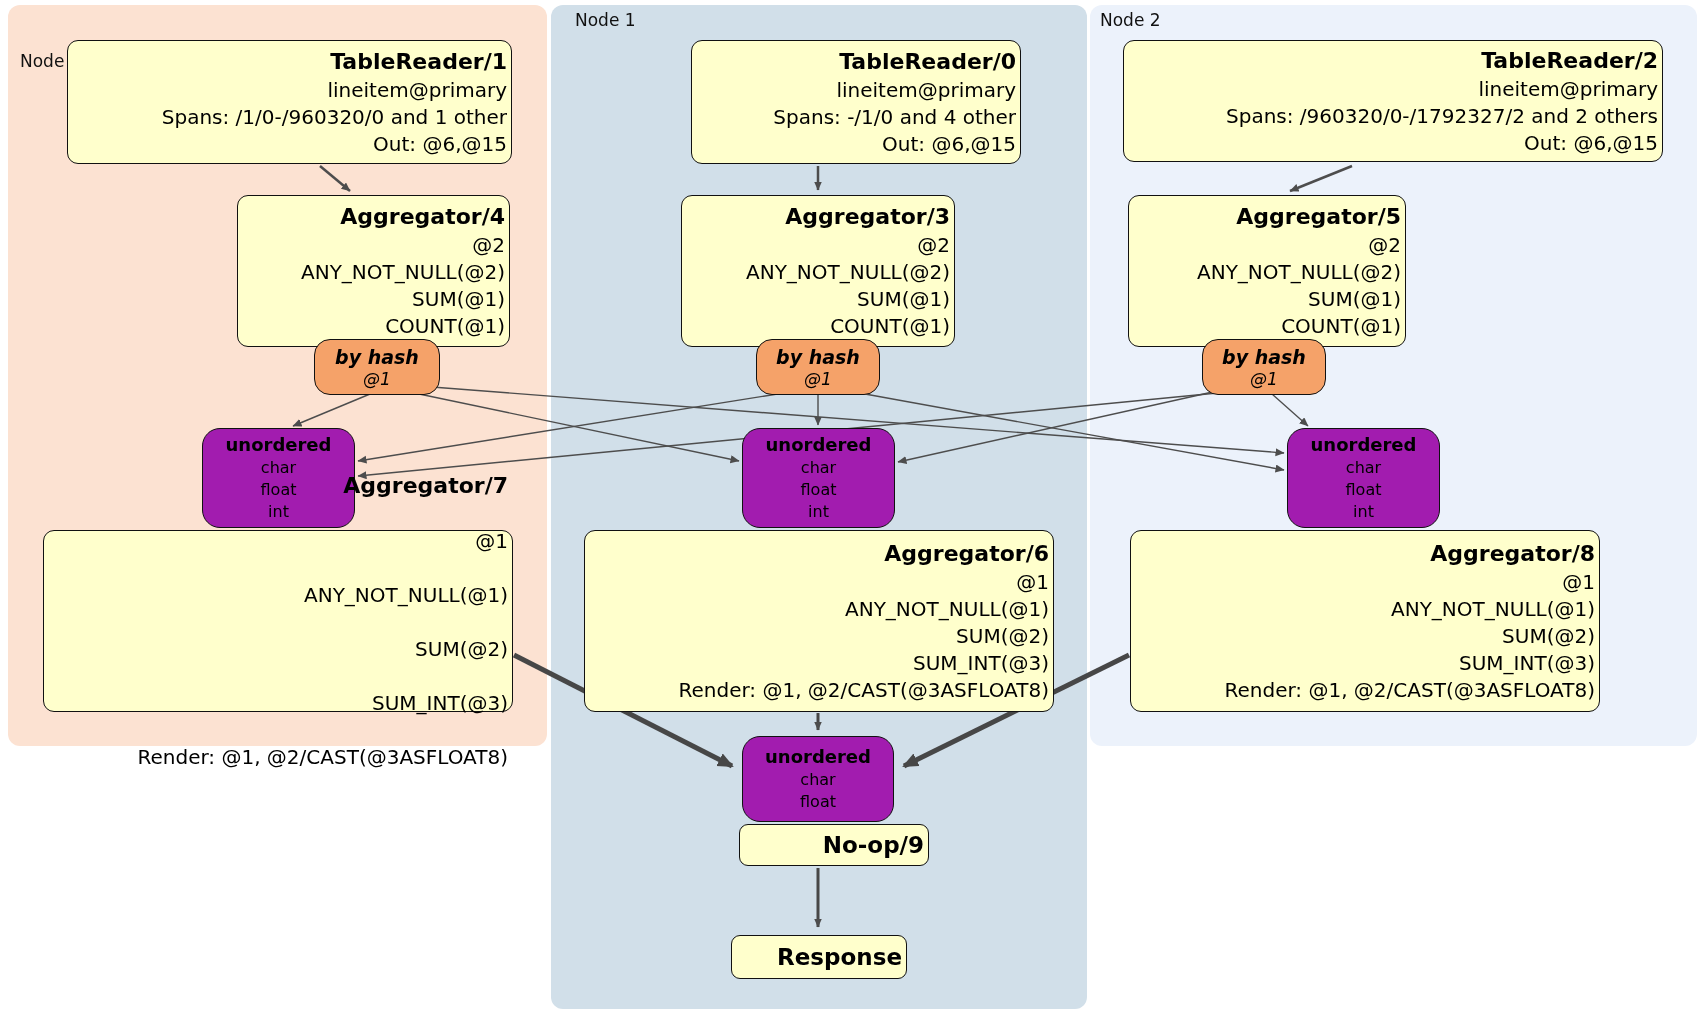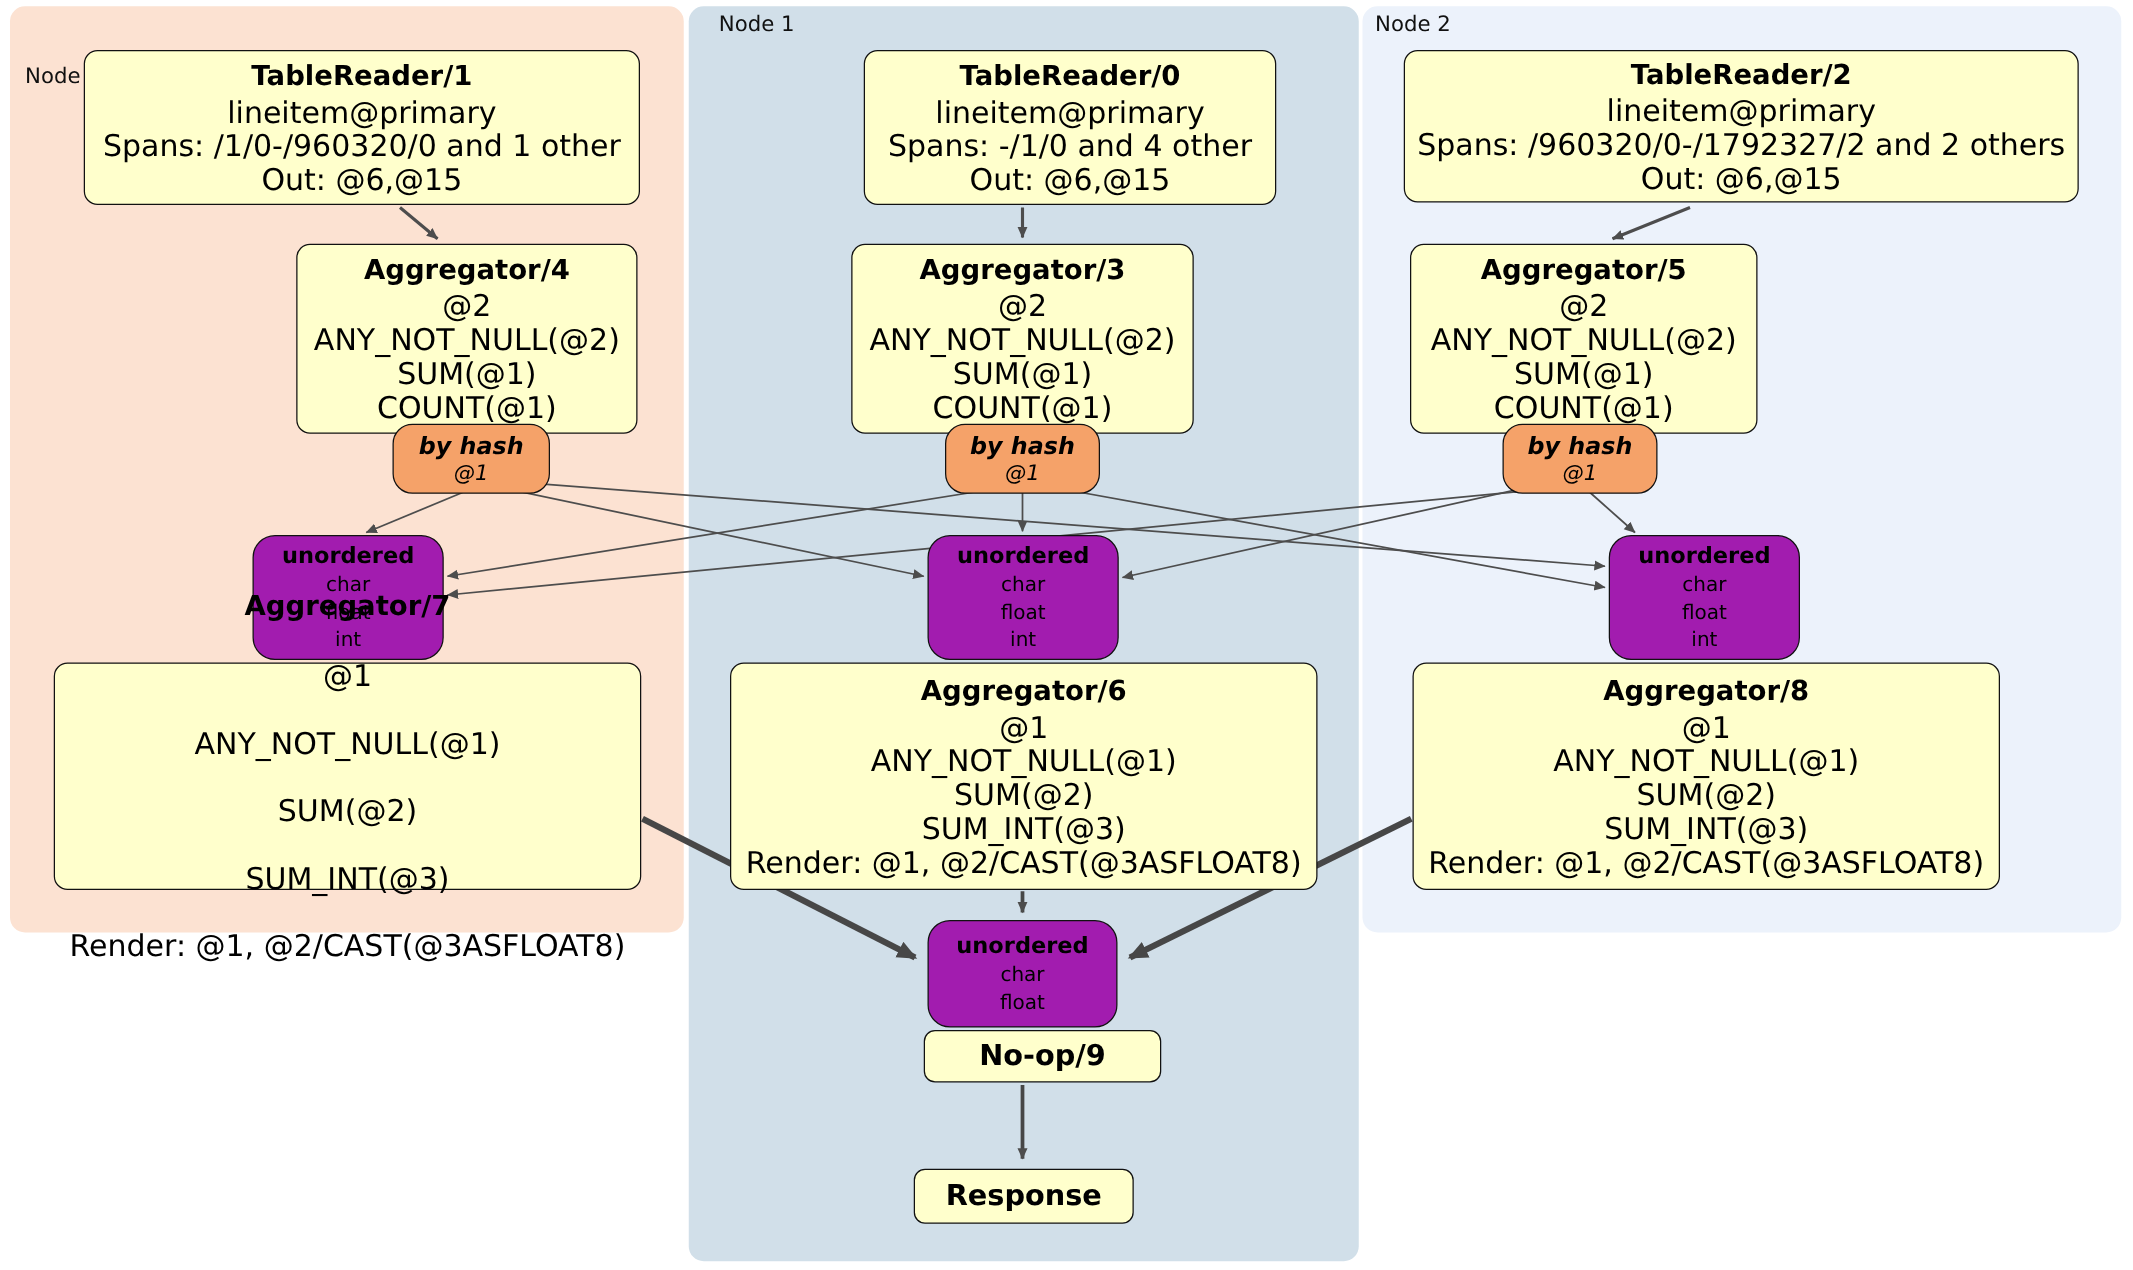--- a/index.html
+++ b/index.html
@@ -9,25 +9,25 @@
   }
   .panel{position:absolute;border-radius:12px;}
   .panel-node3{background:#fce2d2;}
   .panel-node1{background:#d1dfe9;}
   .panel-node2{background:#ecf2fb;}
   .node-label{position:absolute;font-size:17px;color:#111;}
   .edges{position:absolute;left:0;top:0;width:1706px;height:1016px;}
   .box{
     position:absolute;box-sizing:border-box;background:#ffffcc;
     border:1.6px solid #111;border-radius:11px;
-    display:flex;flex-direction:column;justify-content:center;align-items:center;
+    display:flex;flex-direction:column;justify-content:center;align-items:flex-end;
     text-align:center;padding:2px 4px;
   }
   .box .title{font-weight:bold;font-size:22px;line-height:30px;white-space:nowrap;}
-  .box .line{font-size:24px;line-height:27px;white-space:nowrap;}
+  .box .line{font-size:20px;line-height:27px;white-space:nowrap;}
   .router{
     position:absolute;box-sizing:border-box;background:#f5a269;
     border:1.6px solid #111;border-radius:16px;
     display:flex;flex-direction:column;justify-content:center;align-items:center;text-align:center;font-style:italic;
   }
   .router .title{font-weight:bold;font-size:19px;line-height:23px;}
   .router .line{font-size:17px;line-height:20px;}
   .sync{
     position:absolute;box-sizing:border-box;background:#a21caf;
     border:1.6px solid #111;border-radius:18px;

